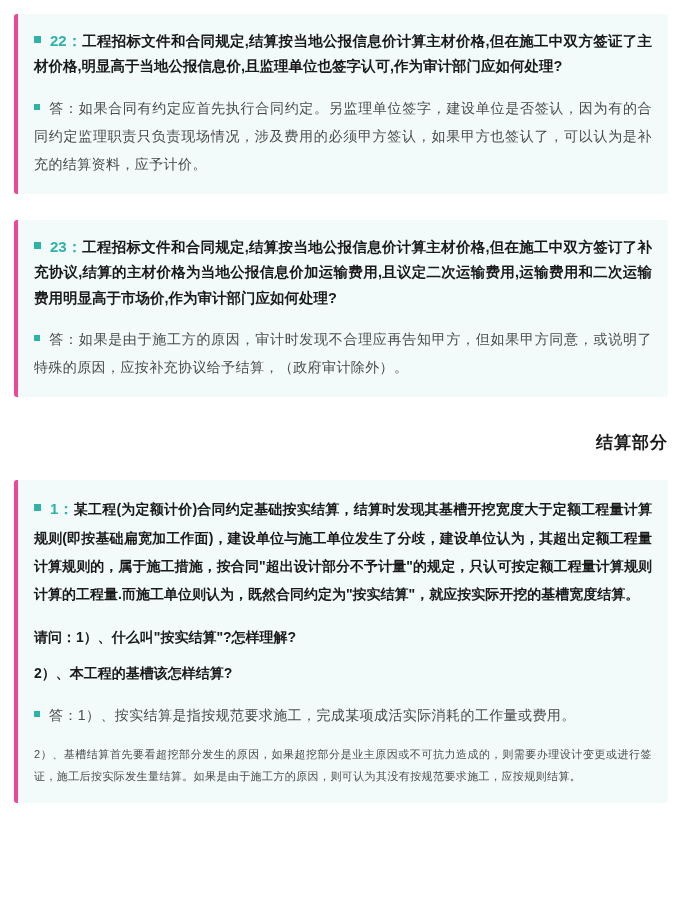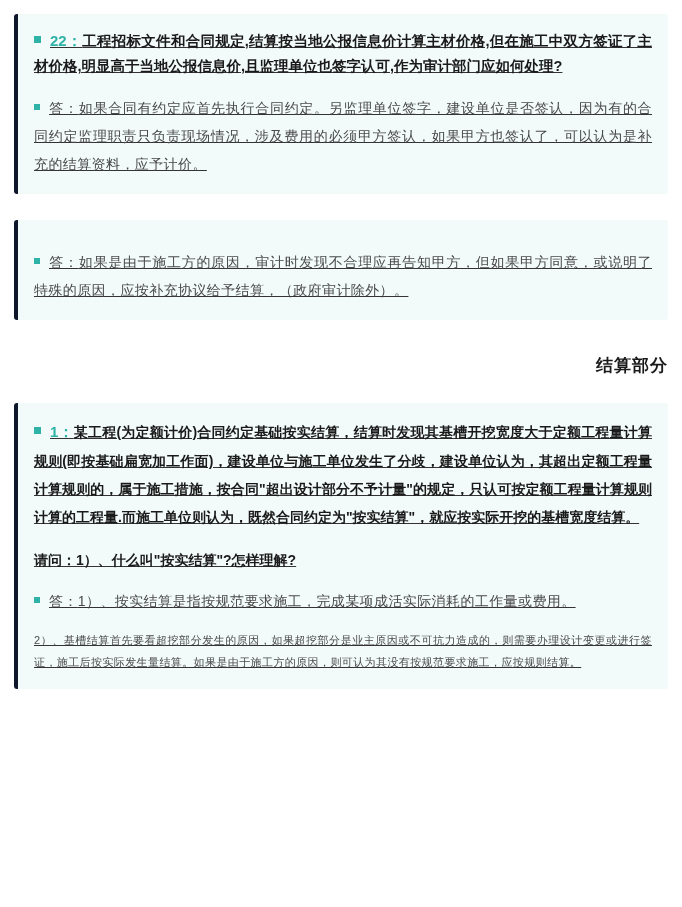--- a/index.html
+++ b/index.html
@@ -14,26 +14,25 @@
     color: #333333;
     -webkit-font-smoothing: antialiased;
   }
   .page {
     width: 682px;
     box-sizing: border-box;
     padding: 14px 14px 10px 14px;
   }
   .card {
     background: #f2fbfa;
-    border-left: 4px solid #0f172a;
+    border-left: 4px solid #ec4899;
     border-radius: 3px;
     box-sizing: border-box;
     padding: 14px 16px 16px 16px;
     margin-bottom: 26px;
-    text-decoration: underline;
   }
   .card.last { margin-bottom: 0; }
 
   .q-line {
     display: block;
     font-size: 14.5px;
     line-height: 1.75;
     color: #1a1a1a;
     font-weight: bold;
     text-align: justify;
@@ -114,31 +113,35 @@
   <div class="card">
     <div class="q-line">
       <span class="bullet"></span><span class="qnum">22：</span><span>工程招标文件和合同规定,结算按当地公报信息价计算主材价格,但在施工中双方签证了主材价格,明显高于当地公报信息价,且监理单位也签字认可,作为审计部门应如何处理?</span>
     </div>
     <div class="a-line">
       <span class="bullet sm"></span><span class="a-label">答：</span><span>如果合同有约定应首先执行合同约定。另监理单位签字，建设单位是否签认，因为有的合同约定监理职责只负责现场情况，涉及费用的必须甲方签认，如果甲方也签认了，可以认为是补充的结算资料，应予计价。</span>
     </div>
   </div>
 
   <div class="card">
+    <div class="q-line">
+      <span class="bullet"></span><span class="qnum">23：</span><span>工程招标文件和合同规定,结算按当地公报信息价计算主材价格,但在施工中双方签订了补充协议,结算的主材价格为当地公报信息价加运输费用,且议定二次运输费用,运输费用和二次运输费用明显高于市场价,作为审计部门应如何处理?</span>
+    </div>
     <div class="a-line">
       <span class="bullet sm"></span><span class="a-label">答：</span><span>如果是由于施工方的原因，审计时发现不合理应再告知甲方，但如果甲方同意，或说明了特殊的原因，应按补充协议给予结算，（政府审计除外）。</span>
     </div>
   </div>
 
   <div class="section-title">结算部分</div>
 
   <div class="card last">
     <div class="big-body">
       <span class="bullet"></span><span class="qnum">1：</span><span>某工程(为定额计价)合同约定基础按实结算，结算时发现其基槽开挖宽度大于定额工程量计算规则(即按基础扁宽加工作面)，建设单位与施工单位发生了分歧，建设单位认为，其超出定额工程量计算规则的，属于施工措施，按合同"超出设计部分不予计量"的规定，只认可按定额工程量计算规则计算的工程量.而施工单位则认为，既然合同约定为"按实结算"，就应按实际开挖的基槽宽度结算。</span>
     </div>
     <div class="bold-q">请问：1）、什么叫"按实结算"?怎样理解?</div>
+    <div class="bold-q tight">2）、本工程的基槽该怎样结算?</div>
     <div class="a-line">
       <span class="bullet sm"></span><span class="a-label">答：</span><span>1）、按实结算是指按规范要求施工，完成某项成活实际消耗的工作量或费用。</span>
     </div>
     <div class="plain-para">2）、基槽结算首先要看超挖部分发生的原因，如果超挖部分是业主原因或不可抗力造成的，则需要办理设计变更或进行签证，施工后按实际发生量结算。如果是由于施工方的原因，则可认为其没有按规范要求施工，应按规则结算。</div>
   </div>
 
 </div>
 
 </body></html>

